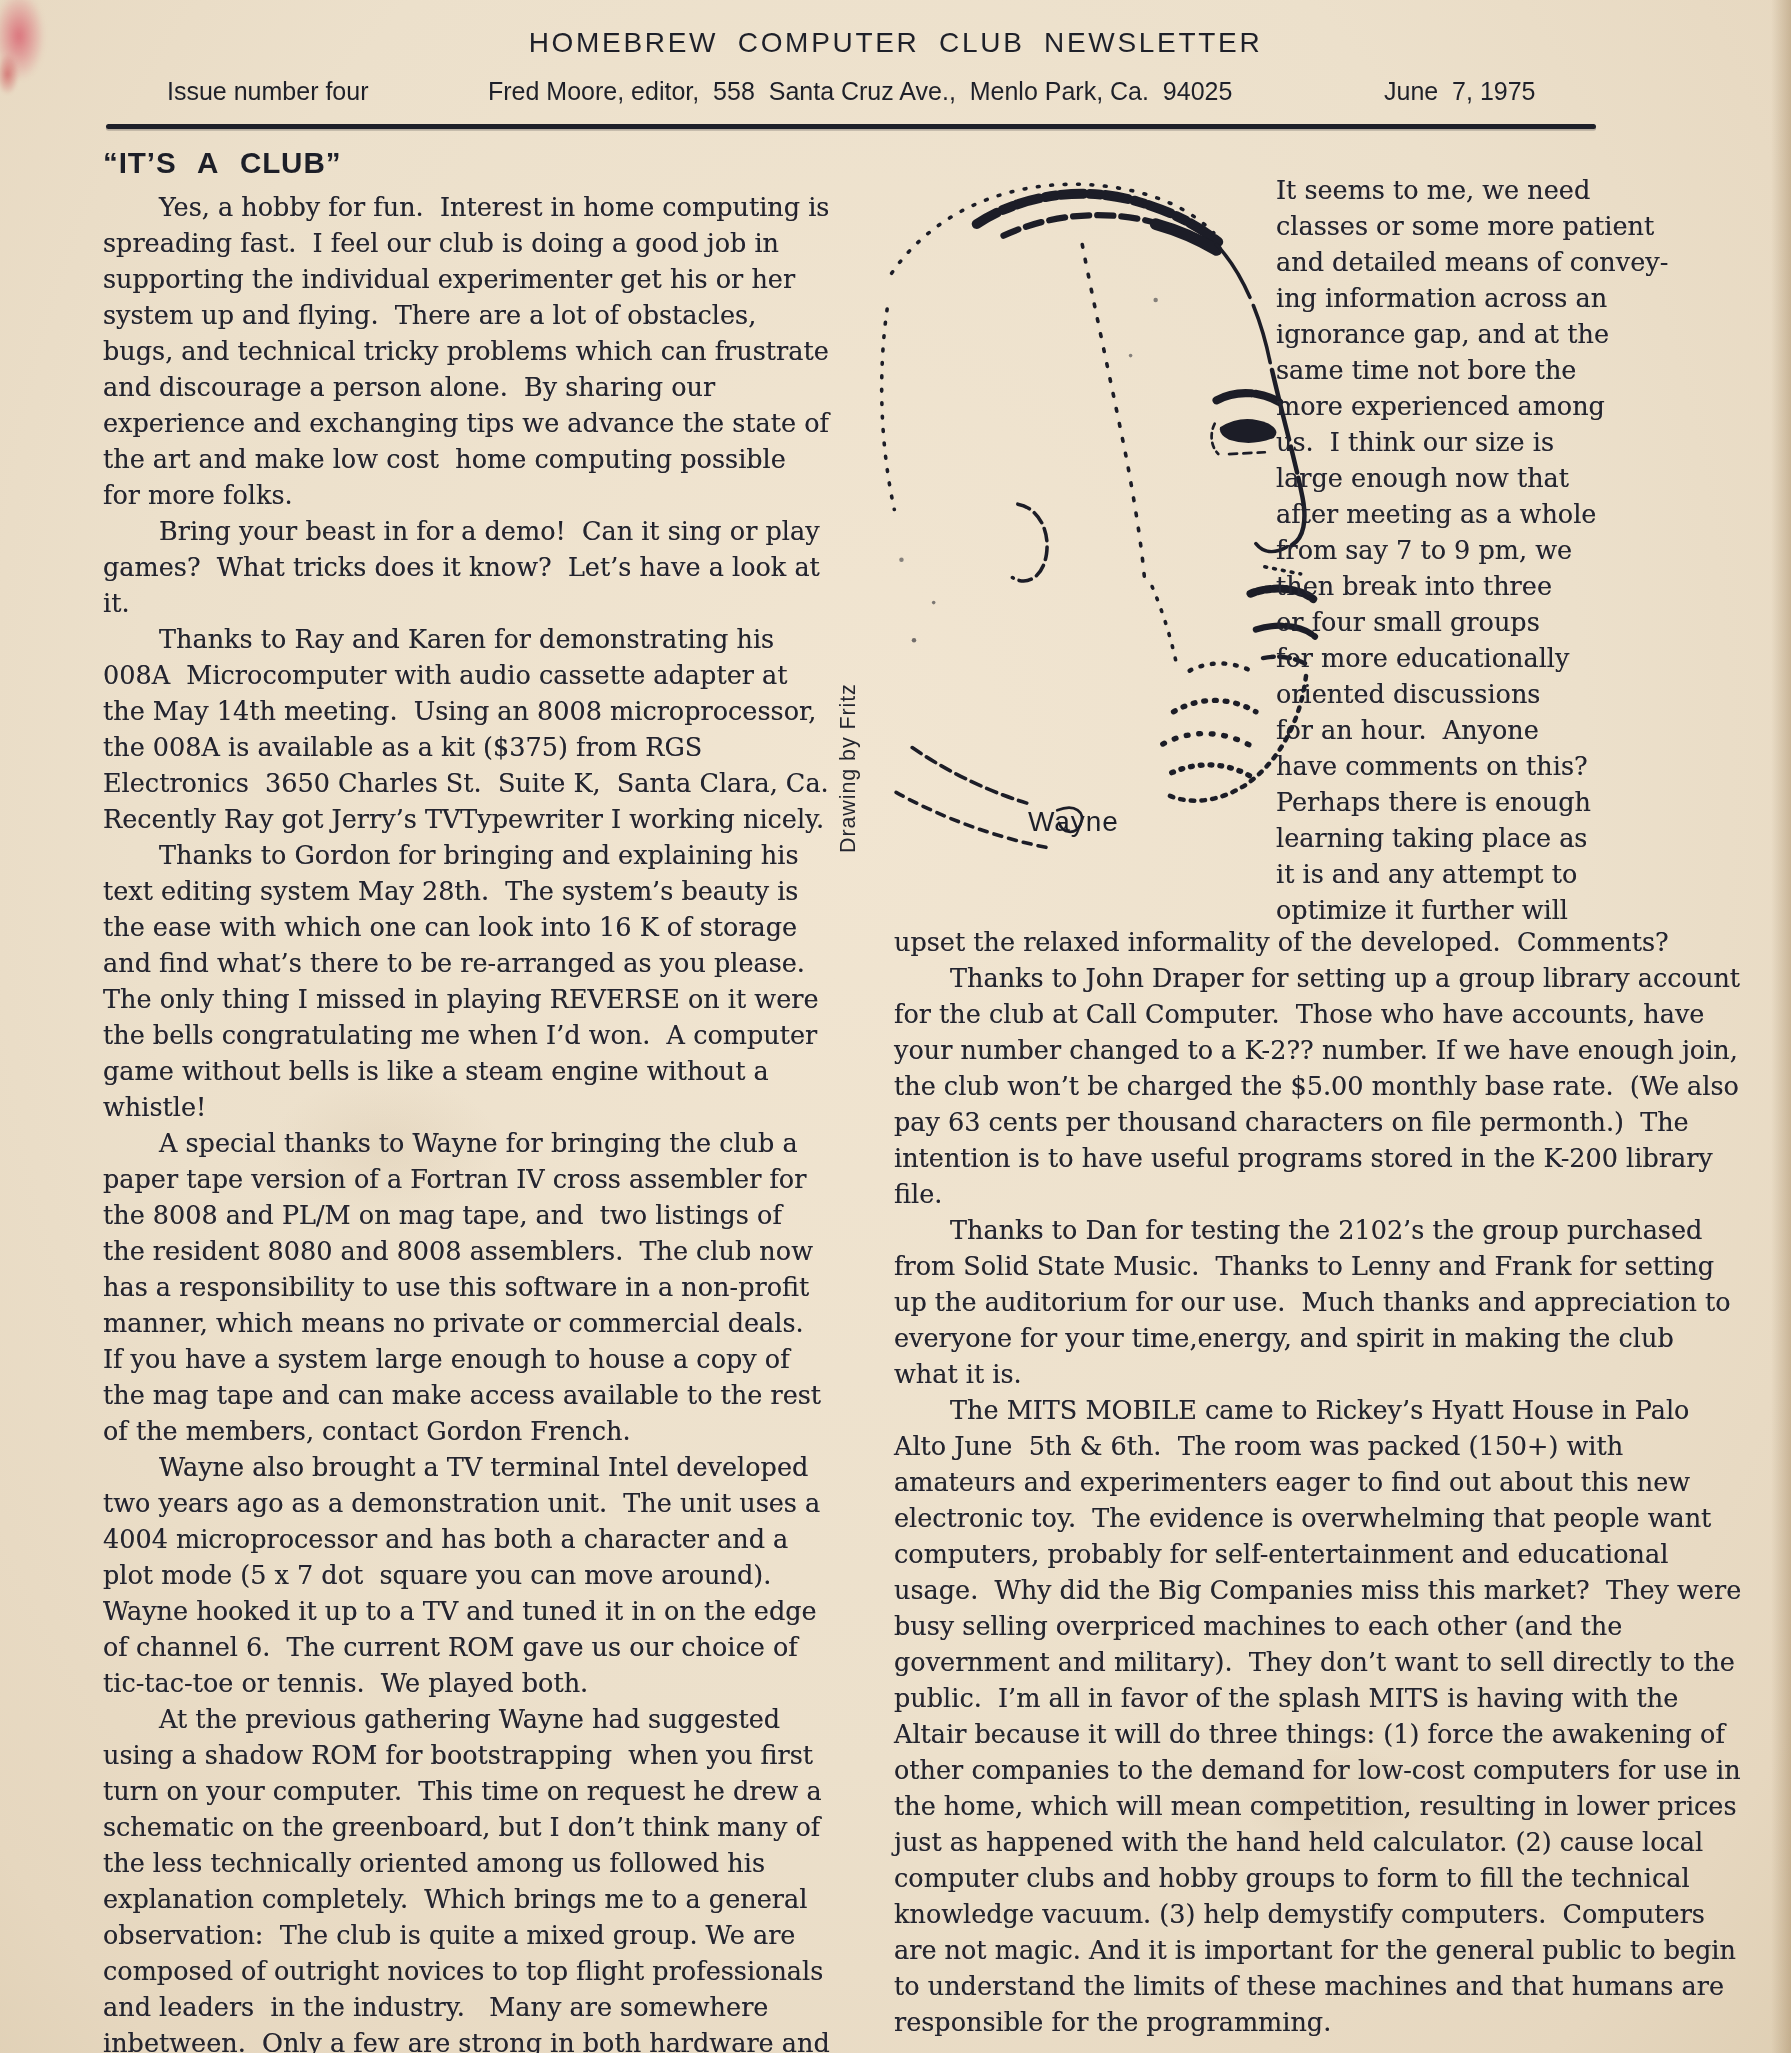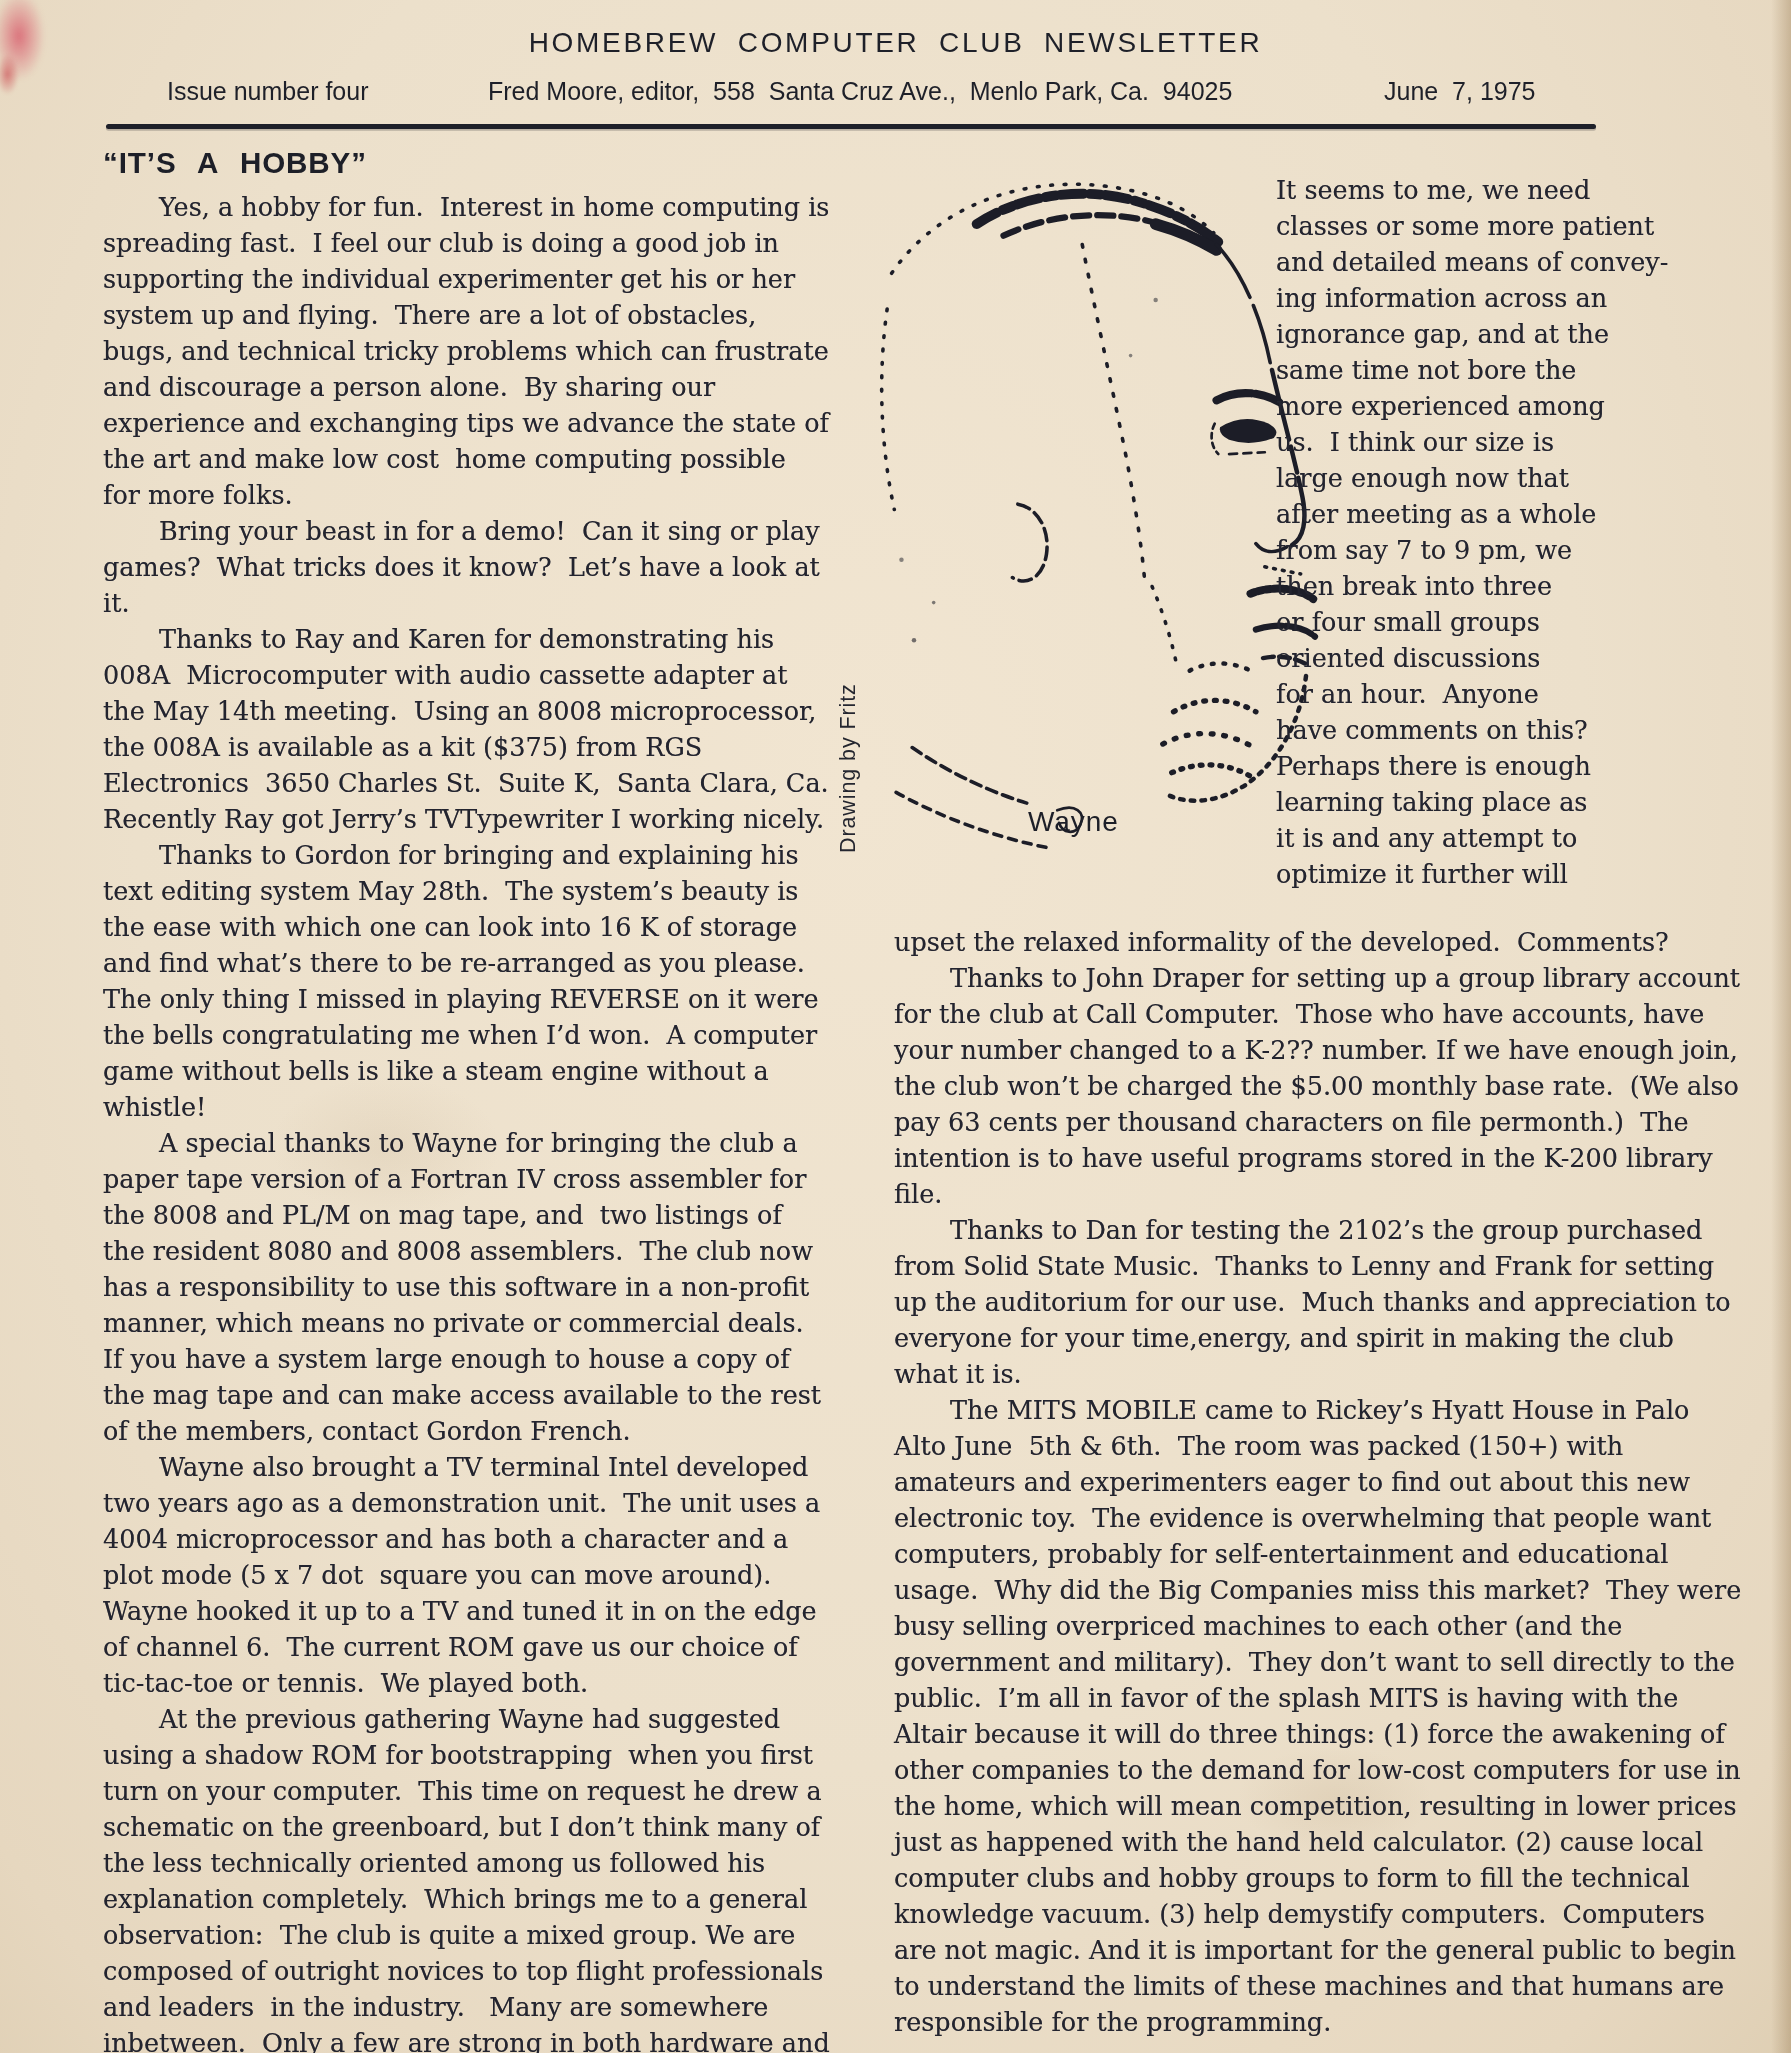--- a/index.html
+++ b/index.html
@@ -54,21 +54,21 @@
   <div class="blotch b1"></div>
   <div class="blotch b2"></div>
 
   <div class="masthead">HOMEBREW  COMPUTER  CLUB  NEWSLETTER</div>
   <div class="issueline issue-num">Issue number four</div>
   <div class="issueline editor">Fred Moore, editor,  558  Santa Cruz Ave.,  Menlo Park, Ca.  94025</div>
   <div class="issueline date">June  7, 1975</div>
   <div class="rule"></div>
 
   <div class="leftcol">
-    <h2 class="headline">“IT’S  A  HOBBY”</h2>
+    <h2 class="headline">“IT’S  A  CLUB”</h2>
     <p class="body">Yes, a hobby for fun.  Interest in home computing is spreading fast.  I feel our club is doing a good job in supporting the individual experimenter get his or her system up and flying.  There are a lot of obstacles, bugs, and technical tricky problems which can frustrate and discourage a person alone.  By sharing our experience and exchanging tips we advance the state of the art and make low cost  home computing possible for more folks.</p>
     <p class="body">Bring your beast in for a demo!  Can it sing or play games?  What tricks does it know?  Let’s have a look at it.</p>
     <p class="body">Thanks to Ray and Karen for demonstrating his 008A  Microcomputer with audio cassette adapter at the May 14th meeting.  Using an 8008 microprocessor, the 008A is available as a kit ($375) from RGS Electronics  3650 Charles St.  Suite K,  Santa Clara, Ca. Recently Ray got Jerry’s TVTypewriter I working nicely.</p>
     <p class="body">Thanks to Gordon for bringing and explaining his text editing system May 28th.  The system’s beauty is the ease with which one can look into 16 K of storage and find what’s there to be re-arranged as you please. The only thing I missed in playing REVERSE on it were the bells congratulating me when I’d won.  A computer game without bells is like a steam engine without a whistle!</p>
     <p class="body">A special thanks to Wayne for bringing the club a paper tape version of a Fortran IV cross assembler for the 8008 and PL/M on mag tape, and  two listings of the resident 8080 and 8008 assemblers.  The club now has a responsibility to use this software in a non-profit manner, which means no private or commercial deals.  If you have a system large enough to house a copy of the mag tape and can make access available to the rest of the members, contact Gordon French.</p>
     <p class="body">Wayne also brought a TV terminal Intel developed two years ago as a demonstration unit.  The unit uses a 4004 microprocessor and has both a character and a plot mode (5 x 7 dot  square you can move around). Wayne hooked it up to a TV and tuned it in on the edge of channel 6.  The current ROM gave us our choice of tic-tac-toe or tennis.  We played both.</p>
     <p class="body">At the previous gathering Wayne had suggested using a shadow ROM for bootstrapping  when you first turn on your computer.  This time on request he drew a schematic on the greenboard, but I don’t think many of the less technically oriented among us followed his explanation completely.  Which brings me to a general observation:  The club is quite a mixed group. We are composed of outright novices to top flight professionals and leaders  in the industry.   Many are somewhere inbetween.  Only a few are strong in both hardware and software.</p>
   </div>
 
   <svg class="portrait" viewBox="0 0 520 800" fill="none" stroke="#1c1d27" stroke-linecap="round">
@@ -116,20 +116,21 @@
     <div class="wline">ing information across an</div>
     <div class="wline">ignorance gap, and at the</div>
     <div class="wline">same time not bore the</div>
     <div class="wline">more experienced among</div>
     <div class="wline">us.  I think our size is</div>
     <div class="wline">large enough now that</div>
     <div class="wline">after meeting as a whole</div>
     <div class="wline">from say 7 to 9 pm, we</div>
     <div class="wline">then break into three</div>
     <div class="wline">or four small groups</div>
+    <div class="wline">for more educationally</div>
     <div class="wline">oriented discussions</div>
     <div class="wline">for an hour.  Anyone</div>
     <div class="wline">have comments on this?</div>
     <div class="wline">Perhaps there is enough</div>
     <div class="wline">learning taking place as</div>
     <div class="wline">it is and any attempt to</div>
     <div class="wline">optimize it further will</div>
   </div>
 
   <div class="rightflow">

